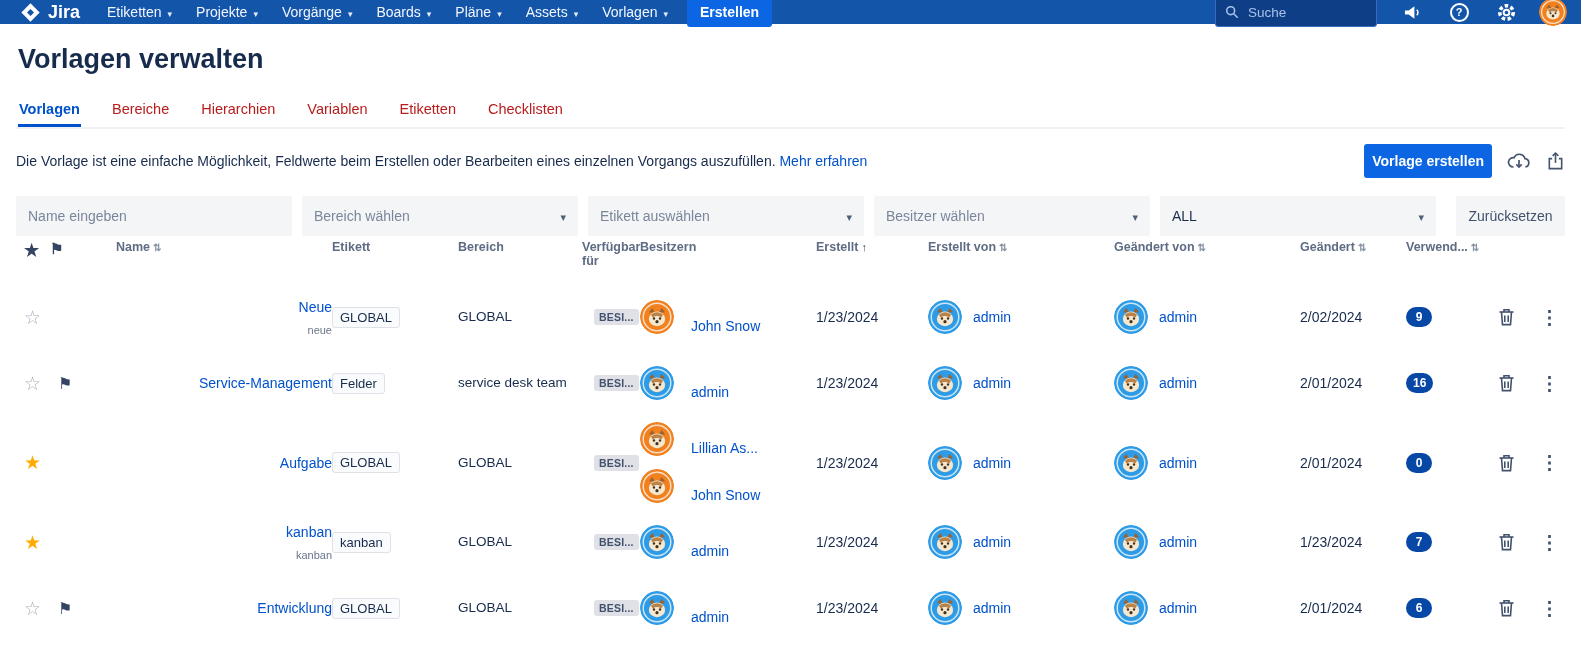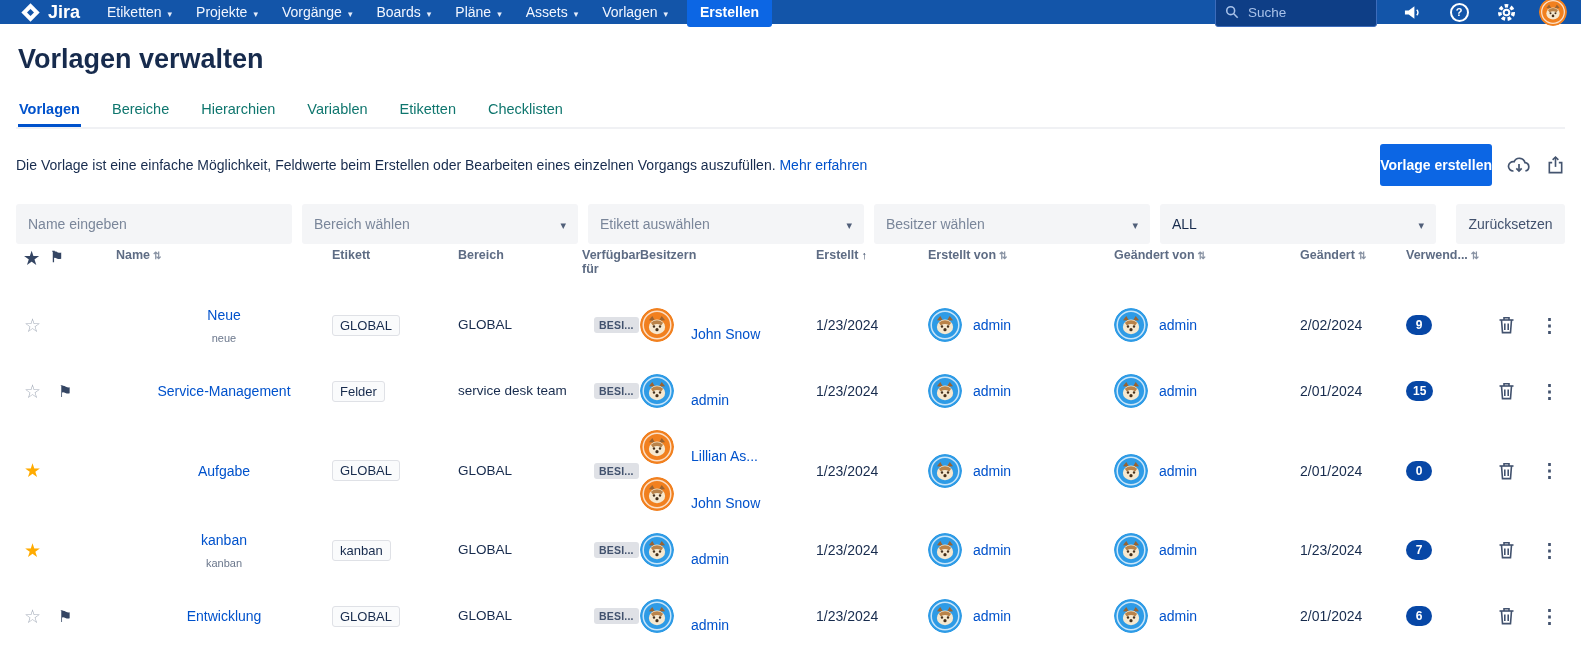--- a/index.html
+++ b/index.html
@@ -42,29 +42,29 @@
     width:19px; height:19px; border:2px solid #fff; border-radius:50%;
     display:inline-flex; align-items:center; justify-content:center;
   }
   .help-circle::after { content:"?"; font-size:11px; font-weight:700; color:#fff; }
   .avatar { display:inline-flex; border-radius:50%; overflow:hidden; flex:none; }
 
   
   .main { padding: 0 16px; }
   .page-title { font-size:27px; font-weight:700; margin:20px 0 0 2px; }
   .tabs { display:flex; gap:30px; margin-top:17px; border-bottom:2px solid #F0F1F4; padding:0 2px; }
-  .tab { padding:9px 1px 10px; color:#0f766e; font-size:14.5px; cursor:pointer; }
+  .tab { padding:9px 1px 10px; color:#b91c1c; font-size:14.5px; cursor:pointer; }
   .tab.active { color:#0052CC; font-weight:600; box-shadow: inset 0 -3px 0 #0052CC; }
 
   .desc-row { display:flex; align-items:center; justify-content:space-between; padding:15px 0 13px; }
   .desc { font-size:14px; color:#172B4D;text-align:right; }
   .desc-actions { display:flex; align-items:center; gap:15px; }
   .primary-btn {
-    background:#0C66E4; color:#fff; border:none; border-radius:3px; height:42px;
-    padding:0 0; font-size:14px; font-weight:600; cursor:pointer; font-family:"Liberation Sans",sans-serif;
+    background:#0C66E4; color:#fff; border:none; border-radius:3px; height:34px;
+    padding:0 8px; font-size:14px; font-weight:600; cursor:pointer; font-family:"Liberation Sans",sans-serif;
   }
   .tool-icon { display:inline-flex; cursor:pointer; }
 
   
   .filters { display:flex; gap:10px; margin-top:5px; }
   .f-input, .f-select {
     background:#F4F5F7; border:none; border-radius:3px; height:40px; width:276px;
     padding:0 12px; font-size:14px; color:#7A869A; display:flex; align-items:center;
     font-family:"Liberation Sans",sans-serif;
   }
@@ -91,21 +91,21 @@
   .sort-up::after { content:"↑"; font-size:11px; color:#344563; margin-left:3px; font-weight:700; }
   .name-pad { padding-left:20px; }
 
   .row-item { min-height:66px; padding:6px 0; }
   .cell { display:flex; align-items:center; }
   .star-cell, .flag-cell { justify-content:flex-start; padding-left:8px; }
   .star-toggle { cursor:pointer; font-size:19px; line-height:1; }
   .star-toggle.on::after { content:"★"; color:#FFAB00; }
   .star-toggle.off::after { content:"☆"; color:#A5ADBA; }
   .flag-ind.on::after { content:"⚑"; color:#344563; font-size:16px; }
-  .name-cell { flex-direction:column; align-items:center; padding-left:20px; gap:9px; }
+  .name-cell { flex-direction:column; align-items:flex-end; padding-left:20px; gap:9px; }
   .name-link { color:#0052CC; font-size:14px; }
   .name-sub { font-size:11px; color:#6B778C; }
   .lozenge {
     border:1px solid #DFE1E6; background:#FAFBFC; border-radius:3px;
     padding:2px 7px; font-size:13px; color:#172B4D;
   }
   .scope { font-size:13.5px; line-height:1.45; padding-right:14px; }
   .avail-badge {
     background:#DFE1E6; color:#42526E; font-size:10.5px; font-weight:700;
     border-radius:3px; padding:2px 5px; letter-spacing:.2px; white-space:nowrap;margin-left:12px;
@@ -434,21 +434,21 @@
               <path d="M11.5 15.5 Q18 10.5 24.5 15.5 L22.5 18.5 Q18 15.5 13.5 18.5 Z" fill="#b9834a"></path>
               <circle cx="14.8" cy="19.6" r="1.25" fill="#45301c"></circle>
               <circle cx="21.2" cy="19.6" r="1.25" fill="#45301c"></circle>
               <circle cx="18" cy="23" r="1.7" fill="#45301c"></circle>
             </svg>
           </span>
           <a class="lnk">admin</a>
         </span>
     <span class="cell date">2/01/2024</span>
     <span class="cell">
-          <span class="count-badge">15</span>
+          <span class="count-badge">16</span>
         </span>
     <span class="cell">
       <button class="icon-btn">
         <svg width="17" height="18" viewBox="0 0 16 18" fill="none" stroke="#42526E" stroke-width="1.6">
           <path d="M1 4 h14"></path>
               <path d="M5.5 4 V1.8 h5 V4"></path>
               <path d="M3 4 l1 12.6 h8 l1 -12.6"></path>
           <path d="M6.3 7.5 v6.5"></path>
               <path d="M9.7 7.5 v6.5"></path>
         </svg>

